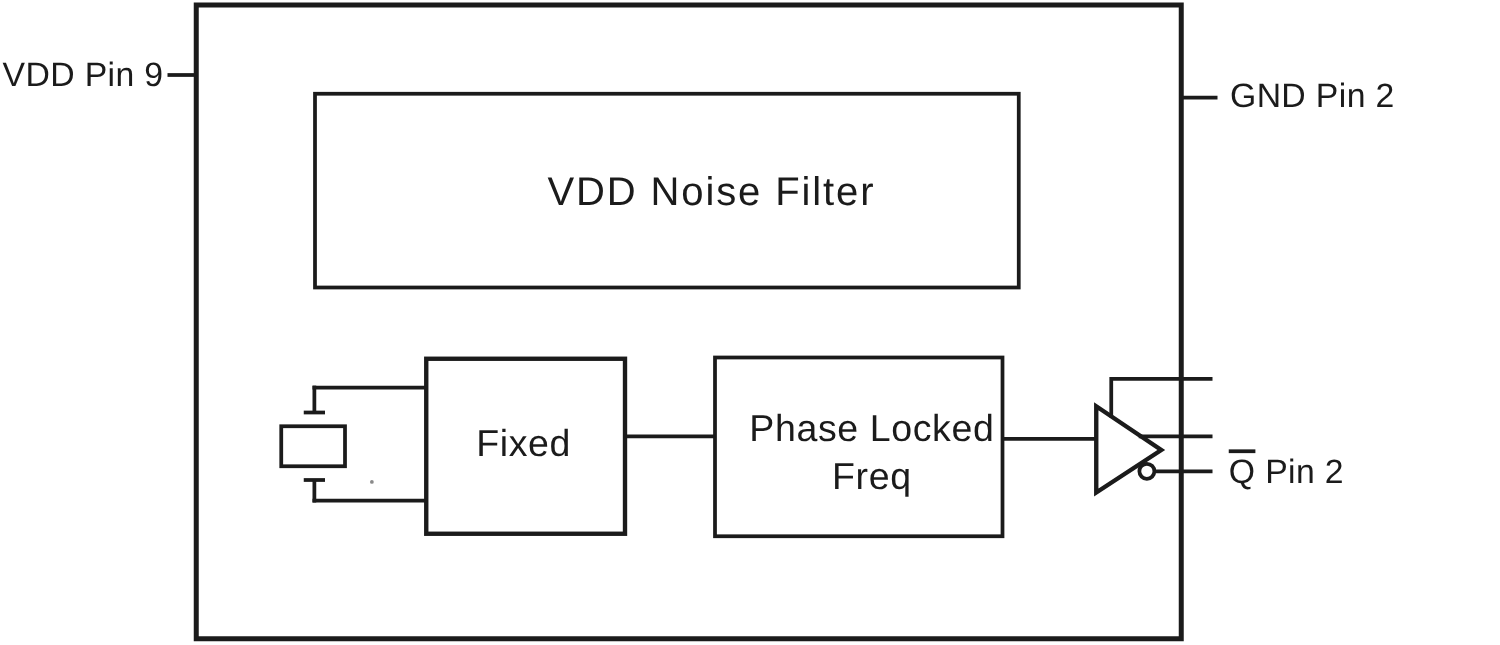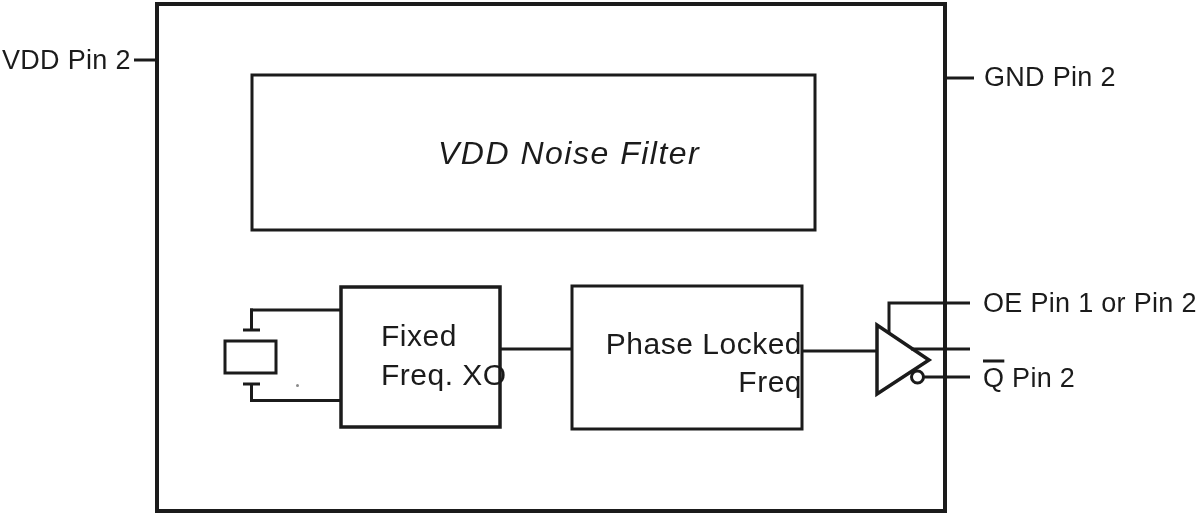--- a/index.html
+++ b/index.html
@@ -40,21 +40,21 @@
   }
   .block-label {
     font-size: 30px;
     letter-spacing: 0.5px;
   }
   .block-label .line {
     line-height: 39px;
     margin-left: 21px;
   }
   .pll-label {
-    text-align: right;
+    text-align: center;
     width: 230px;
   }
   .pll-label .line {
     line-height: 38px;
   }
   .overline {
     text-decoration: overline;
     text-decoration-thickness: 2.5px;
   }
   .speck {
@@ -103,34 +103,32 @@
     <polyline points="889,334 889,303 970,303" fill="none" stroke="#1b1b1b" stroke-width="3"></polyline>
 
     <line x1="911" y1="349" x2="970" y2="349" stroke="#1b1b1b" stroke-width="3"></line>
 
     <circle cx="917.5" cy="377" r="6" fill="#ffffff" stroke="#1b1b1b" stroke-width="3"></circle>
     <line x1="923.5" y1="377" x2="970" y2="377" stroke="#1b1b1b" stroke-width="3"></line>
   </svg>
 
   <div class="speck" style="left:296px; top:384px;"></div>
 
-  <div class="label pin-label" style="left:2px; top:60px;">VDD Pin 2</div>
+  <div class="label pin-label" style="left:2px; top:60px;">VDD Pin 9</div>
 
   <div class="label pin-label" style="left:984px; top:77px;">GND Pin 2</div>
 
-  <div class="label title-label" style="left:438px; top:153px;font-style:italic;">VDD Noise Filter</div>
+  <div class="label title-label" style="left:438px; top:153px;">VDD Noise Filter</div>
 
   <div class="label block-label" style="left:360px; top:355px;">
     <div class="line">Fixed</div>
-    <div class="line">Freq. XO</div>
   </div>
 
   <div class="label block-label pll-label" style="left:572px; top:363px;">
     <div class="line">Phase Locked</div>
     <div class="line">Freq</div>
   </div>
 
-  <div class="label pin-label" style="left:983px; top:303px;">OE Pin 1 or Pin 2</div>
 
 
   <div class="label pin-label" style="left:983px; top:378px;"><span class="overline">Q</span><span> Pin 2</span></div>
 
 </div>
 
 </body></html>

